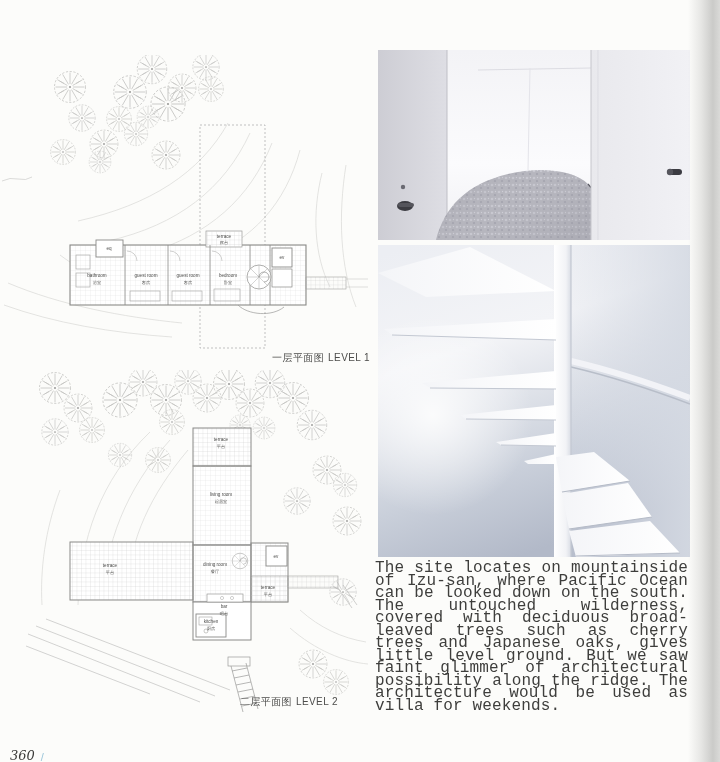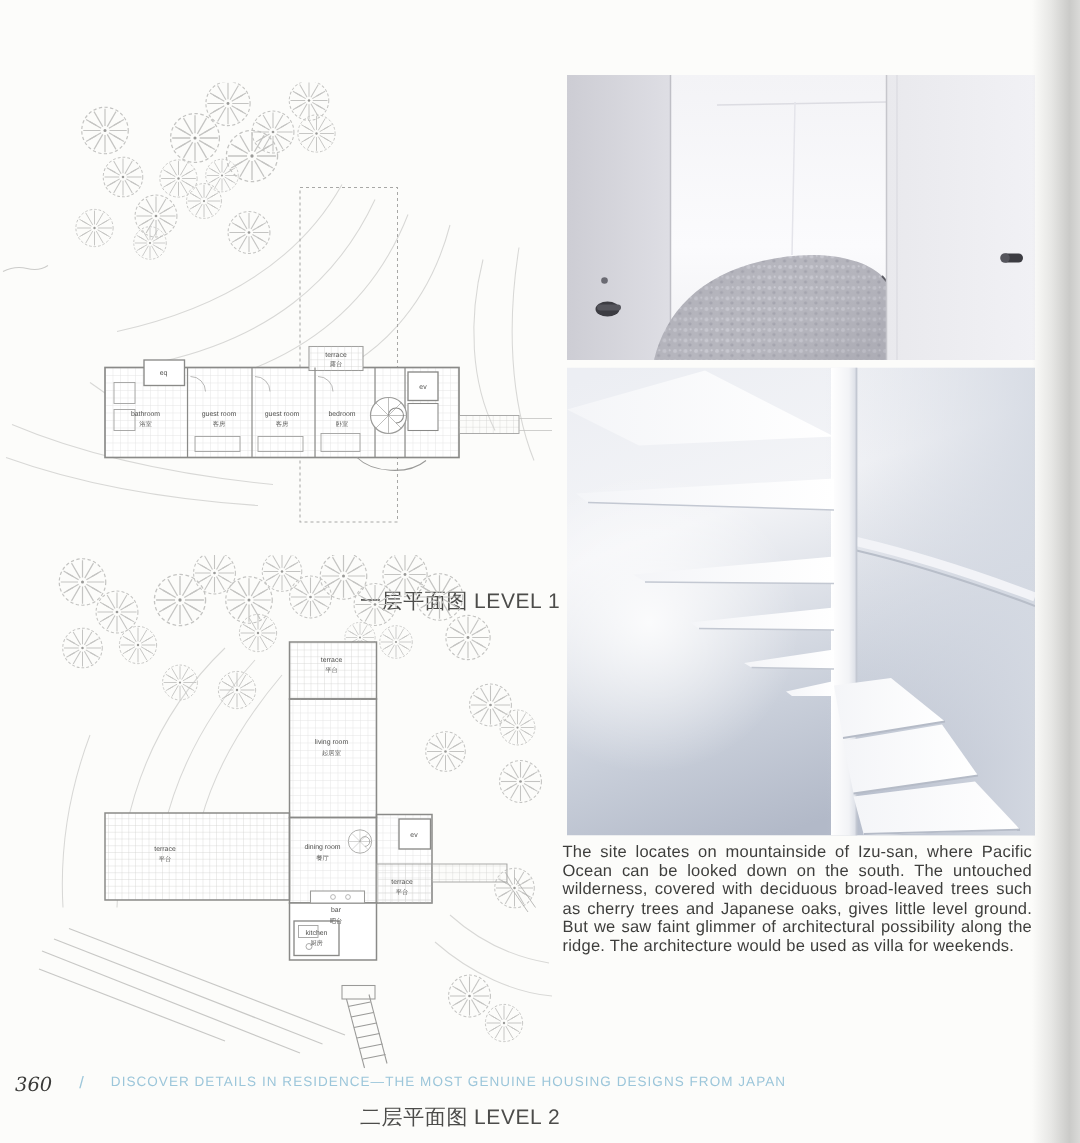--- a/index.html
+++ b/index.html
@@ -13,32 +13,32 @@
   
   .page-edge{
     left:688px;top:0;width:32px;height:762px;
     background:linear-gradient(to right,
       rgba(214,214,212,0) 0%,
       rgba(205,205,203,0.45) 40%,
       rgba(186,186,184,0.75) 78%,
       rgba(200,200,198,0.65) 100%);
   }
   .caption{
-    font-size:14px;color:#4c4c4a;letter-spacing:0.4px;white-space:nowrap;margin-top:41px;
+    font-size:10px;color:#4c4c4a;letter-spacing:0.4px;white-space:nowrap;
   }
   .caption .en{margin-left:4px;}
   .bodytext{
     left:375px;top:562px;width:313px;
-    font-size:11px;line-height:12.5px;text-align:justify;
-    color:#3e3e3c;letter-spacing:0.15px;
+    font-size:16px;line-height:12.5px;text-align:justify;
+    color:#3e3e3c;letter-spacing:0.15px;font-family:Liberation Mono, monospace;
   }
   .bodytext p{margin:0 0 11px 0;}
   .footer{
-    position:absolute;top:716px;left:10px;
-    display:flex;align-items:flex-start;gap:18px;white-space:nowrap;
+    position:absolute;top:748px;left:10px;
+    display:flex;align-items:flex-end;gap:6px;white-space:nowrap;
   }
   .pagenum{
     font-family:"DejaVu Serif",serif;font-style:italic;
     font-size:13px;color:#3a3a38;
   }
   .fsep{color:#9cc6da;font-size:11px;}
   .ftitle{color:#9cc6da;font-size:9px;letter-spacing:0.7px;}
   svg text{font-family:"Liberation Sans",sans-serif;}
   .lbl{font-size:4.6px;fill:#4e4e4c;text-anchor:middle;}
   .lblzh{font-size:4.2px;fill:#5a5a58;text-anchor:middle;}
@@ -423,16 +423,15 @@
   </g>
 </svg>
 
 <div class="abs bodytext">
   <p>The site locates on mountainside of Izu-san, where Pacific Ocean can be looked down on the south. The untouched wilderness, covered with deciduous broad-leaved trees such as cherry trees and Japanese oaks, gives little level ground. But we saw faint glimmer of architectural possibility along the ridge. The architecture would be used as villa for weekends.</p>
 </div>
 
 <div class="footer">
   <span class="pagenum">360</span>
   <span class="fsep">/</span>
-  <span class="ftitle">DISCOVER DETAILS IN RESIDENCE—THE MOST GENUINE HOUSING DESIGNS FROM JAPAN</span>
 </div>
 
 <div class="abs page-edge"></div>
 
 </body></html>

